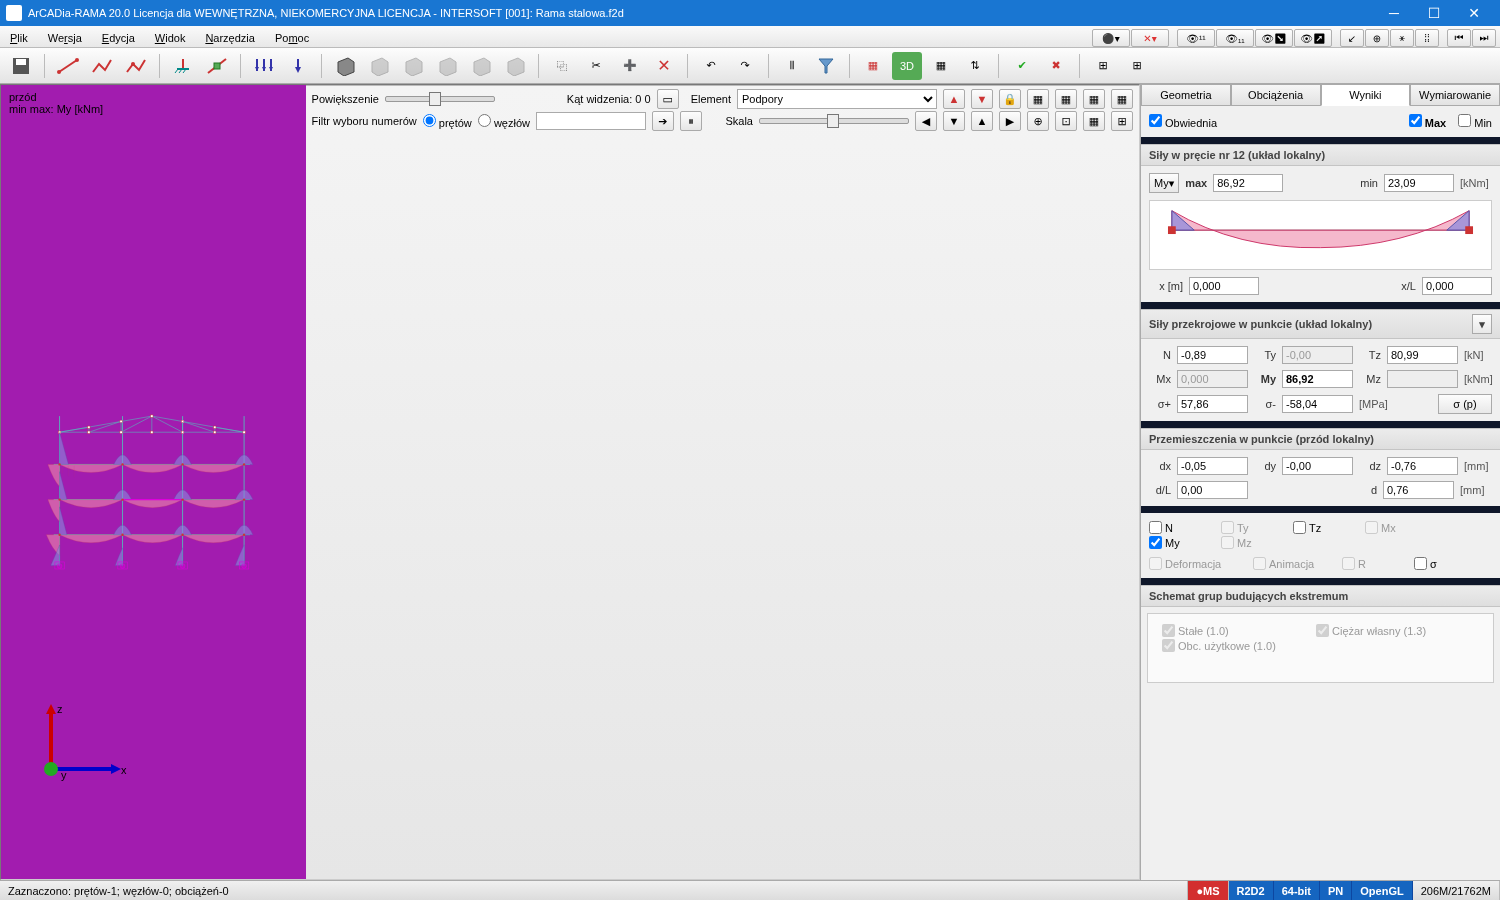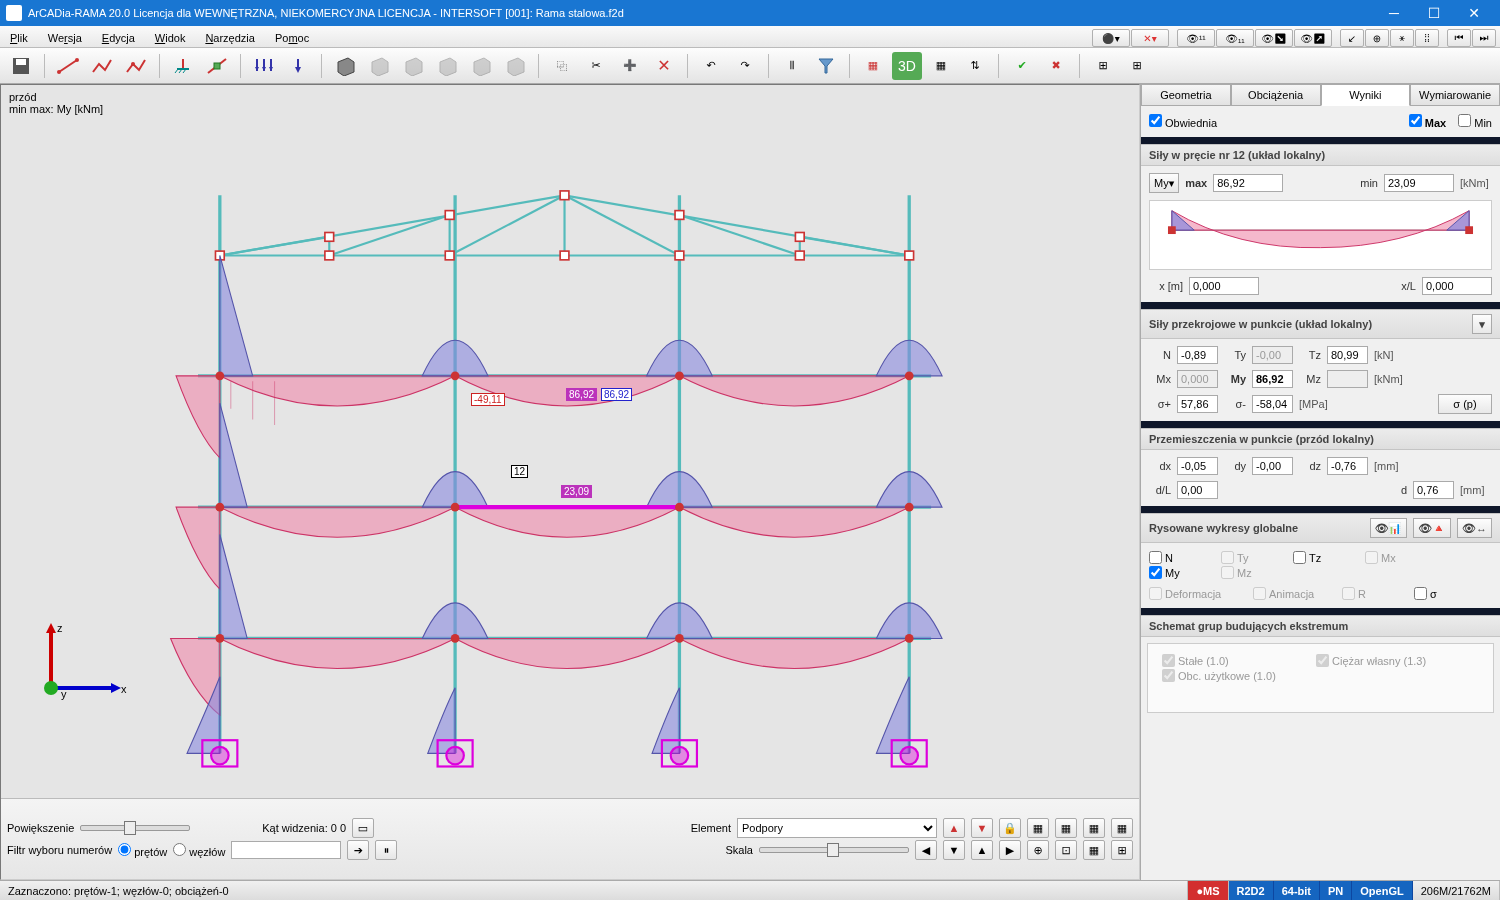--- a/index.html
+++ b/index.html
@@ -12,41 +12,41 @@
 .menubar .menu{padding:3px 10px}
 .menubar .menu u{text-decoration:underline}
 .menubar .spacer{flex:1}
 .menubar .toolcluster{display:flex;gap:1px;padding:0 4px}
 .menubar .tbtn{width:24px;height:18px;border:1px solid #b0b0b0;background:linear-gradient(#fdfdfd,#e6e6e6);border-radius:2px;display:flex;align-items:center;justify-content:center;font-size:10px}
 .menubar .tbtn.wide{width:38px}
 .toolbar{background:linear-gradient(#fdfdfd,#e4e4e4);height:36px;display:flex;align-items:center;padding:0 6px;gap:4px;border-bottom:1px solid #aaa}
 .toolbar .tb{width:30px;height:28px;display:flex;align-items:center;justify-content:center;border:1px solid transparent;border-radius:3px}
 .toolbar .sep{width:1px;height:24px;background:#bbb;margin:0 4px}
 .main{flex:1;display:flex;min-height:0}
-.viewport{flex:1;position:relative;background:#e5e5e5;border:1px inset #ccc;display:flex;flex-direction:column}
+.viewport{flex:1;position:relative;background:#a21caf;border:1px inset #ccc;display:flex;flex-direction:row}
 .viewport .structure{flex:1;position:relative;overflow:hidden}
 .vp-label{position:absolute;left:8px;top:6px;color:#000}
 .axis-indicator{position:absolute;left:30px;bottom:90px}
-.vp-footer{background:linear-gradient(#f4f4f4,#e6e6e6);padding:18px 6px;border-top:1px solid #bbb}
+.vp-footer{background:linear-gradient(#f4f4f4,#e6e6e6);padding:2px 6px;border-top:1px solid #bbb}
 .vp-row{display:flex;align-items:center;gap:6px;height:22px}
 .vp-row input[type=text]{height:18px;border:1px solid #aaa;padding:0 3px;background:#fff}
 .vp-row .slider{flex:0 0 110px;height:6px;background:#ddd;border:1px solid #999;position:relative;border-radius:2px}
 .vp-row .slider .thumb{width:12px;height:14px;background:#eee;border:1px solid #777;position:absolute;top:-5px;left:40%}
 .vp-row select{height:20px;border:1px solid #aaa;background:#fff;width:200px}
 .vp-row .ibtn{width:22px;height:20px;border:1px solid #aaa;background:linear-gradient(#fdfdfd,#e6e6e6);border-radius:2px;display:flex;align-items:center;justify-content:center;font-size:11px}
 .sidepanel{width:360px;background:#f0f0f0;border-left:1px solid #aaa;display:flex;flex-direction:column;overflow-y:auto}
 .tabs{display:flex;height:22px;background:#e8e8e8}
 .tabs .tab{flex:1;border:1px solid #aaa;background:linear-gradient(#f6f6f6,#e2e2e2);display:flex;align-items:center;justify-content:center;font-size:11px}
 .tabs .tab.active{background:#fff;border-bottom-color:#fff;font-weight:normal}
 .panel-section{padding:4px 8px;border-bottom:7px solid #0f172a}
 .section-header{background:linear-gradient(#ececec,#dedede);font-weight:bold;padding:4px 8px;border:1px solid #c4c4c4;border-left:none;border-right:none;color:#444}
 .chk-row{display:flex;align-items:center;gap:4px;padding:4px 0}
 .form-row{display:flex;align-items:center;gap:6px;padding:3px 0}
 .form-row label{min-width:22px;text-align:right;color:#333}
-.form-row input[type=text]{width:41px;height:18px;border:1px solid #aaa;padding:0 3px;text-align:left;background:#fff}
+.form-row input[type=text]{width:71px;height:18px;border:1px solid #aaa;padding:0 3px;text-align:left;background:#fff}
 .form-row input[type=text][disabled]{background:#eee;color:#999}
 .form-row .unit{color:#555;min-width:32px}
 .form-row .strong{font-weight:bold}
 .mini-graph{height:70px;border:1px solid #ccc;background:#fff;margin:4px 0;position:relative}
 .grid-cks{display:flex;flex-wrap:wrap;gap:2px 14px;padding:4px 0}
 .grid-cks label{display:flex;align-items:center;gap:3px;color:#999;min-width:58px}
 .grid-cks label.on{color:#000}
 .dropdown-btn{border:1px solid #aaa;background:linear-gradient(#fdfdfd,#e8e8e8);height:20px;min-width:20px;display:flex;align-items:center;justify-content:center;padding:0 4px}
 .statusbar{height:20px;background:linear-gradient(#f0f0f0,#dcdcdc);border-top:1px solid #aaa;display:flex;align-items:center;font-size:11px}
 .statusbar .cell{padding:0 8px;border-right:1px solid #bbb;height:100%;display:flex;align-items:center}
@@ -196,21 +196,21 @@
   <div class="tb">↷</div>
   <div class="sep"></div>
   <div class="tb">⫴</div>
   <div class="tb">
       <svg width="18" height="18">
         <polygon points="2,2 16,2 10,9 10,16 8,16 8,9" fill="#69c" stroke="#369"></polygon>
       </svg>
     </div>
   <div class="sep"></div>
   <div class="tb" style="color:#c33">▦</div>
-  <div class="tb" style="background:#5a5;color:#fff;border-radius:3px;font-size:14px">3D</div>
+  <div class="tb" style="background:#5a5;color:#fff;border-radius:3px;font-size:11px">3D</div>
   <div class="tb">▦</div>
   <div class="tb">⇅</div>
   <div class="sep"></div>
   <div class="tb" style="color:#2a2">✔</div>
   <div class="tb" style="color:#c33">✖</div>
   <div class="sep"></div>
   <div class="tb">⊞</div>
   <div class="tb">⊞</div>
 </div>
 
@@ -490,26 +490,20 @@
       </div>
       <div class="form-row">
         <label>d/L</label>
           <input type="text" value="0,00" style="">
         <span style="flex:1"></span>
         <label>d</label>
           <input type="text" value="0,76" style="">
         <span class="unit">[mm]</span>
       </div>
     </div>
-    <div class="section-header" style="display:flex;align-items:center;gap:6px">
-      <span style="flex:1">Rysowane wykresy globalne</span>
-      <div class="dropdown-btn">👁📊</div>
-      <div class="dropdown-btn">👁🔺</div>
-      <div class="dropdown-btn">👁↔</div>
-    </div>
     <div class="panel-section">
       <div class="grid-cks">
         <label class="on">
             <input type="checkbox" style=""> 
             <span>N</span>
           </label>
         <label>
             <input type="checkbox" disabled="" style=""> 
             <span>Ty</span>
           </label>

